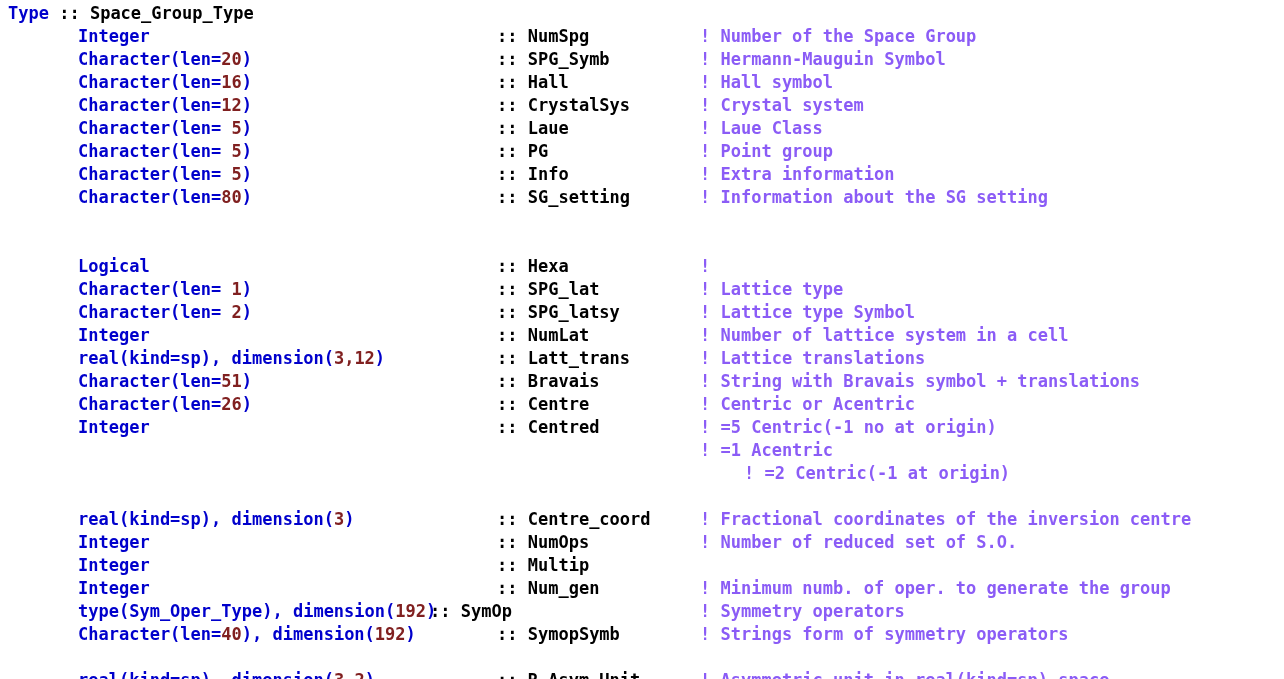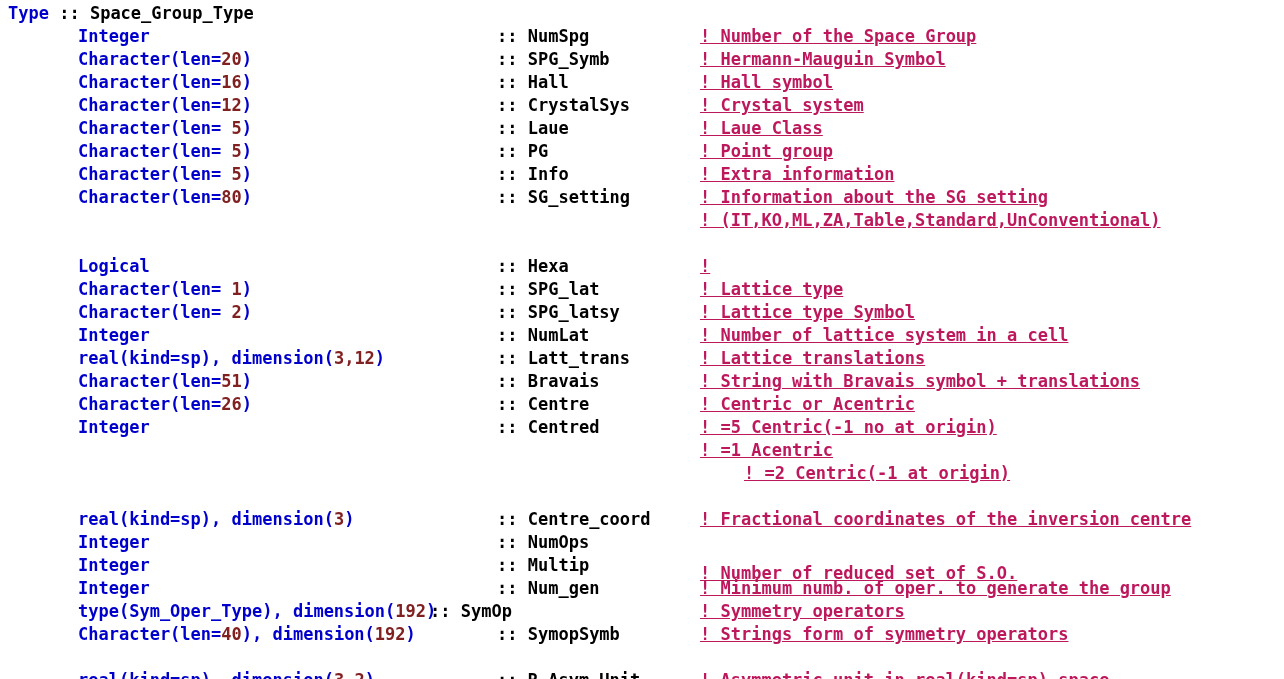--- a/index.html
+++ b/index.html
@@ -35,49 +35,48 @@
   
   .seg {
     position: absolute;
     top: 0;
     white-space: pre;
     font-family: "DejaVu Sans Mono", "Liberation Mono", monospace;
   }
   .tok-kw   { color: #0000CC; }
   .tok-num  { color: #802020; }
   .tok-id   { color: #000000; margin-top: 12px; }
-  .tok-com  { color: #be185d; text-decoration: underline; }
+  .tok-com  { color: #8b5cf6; }
   .tok-punc { color: #000000; }
 </style>
 </head>
 <body>
 
 <div id="code-listing">
     <div class="code-line" style="position: absolute; left: 0px; top: 2px; width: 1284px;"><span class="seg" style="left: 8px;"><span class="tok-kw">Type</span><span class="tok-punc"> :: </span><span class="tok-id">Space_Group_Type</span></span></div>
     <div class="code-line" style="position: absolute; left: 0px; top: 25px; width: 1284px;"><span class="seg" style="left: 78px;"><span class="tok-kw">Integer</span></span><span class="seg" style="left: 497px;"><span class="tok-punc">:: </span><span class="tok-id">NumSpg</span></span><span class="seg tok-com" style="left: 700px;">! Number of the Space Group</span></div>
     <div class="code-line" style="position: absolute; left: 0px; top: 48px; width: 1284px;"><span class="seg" style="left: 78px;"><span class="tok-kw">Character(len=</span><span class="tok-num">20</span><span class="tok-kw">)</span></span><span class="seg" style="left: 497px;"><span class="tok-punc">:: </span><span class="tok-id">SPG_Symb</span></span><span class="seg tok-com" style="left: 700px;">! Hermann-Mauguin Symbol</span></div>
     <div class="code-line" style="position: absolute; left: 0px; top: 71px; width: 1284px;"><span class="seg" style="left: 78px;"><span class="tok-kw">Character(len=</span><span class="tok-num">16</span><span class="tok-kw">)</span></span><span class="seg" style="left: 497px;"><span class="tok-punc">:: </span><span class="tok-id">Hall</span></span><span class="seg tok-com" style="left: 700px;">! Hall symbol</span></div>
     <div class="code-line" style="position: absolute; left: 0px; top: 94px; width: 1284px;"><span class="seg" style="left: 78px;"><span class="tok-kw">Character(len=</span><span class="tok-num">12</span><span class="tok-kw">)</span></span><span class="seg" style="left: 497px;"><span class="tok-punc">:: </span><span class="tok-id">CrystalSys</span></span><span class="seg tok-com" style="left: 700px;">! Crystal system</span></div>
     <div class="code-line" style="position: absolute; left: 0px; top: 117px; width: 1284px;"><span class="seg" style="left: 78px;"><span class="tok-kw">Character(len= </span><span class="tok-num">5</span><span class="tok-kw">)</span></span><span class="seg" style="left: 497px;"><span class="tok-punc">:: </span><span class="tok-id">Laue</span></span><span class="seg tok-com" style="left: 700px;">! Laue Class</span></div>
     <div class="code-line" style="position: absolute; left: 0px; top: 140px; width: 1284px;"><span class="seg" style="left: 78px;"><span class="tok-kw">Character(len= </span><span class="tok-num">5</span><span class="tok-kw">)</span></span><span class="seg" style="left: 497px;"><span class="tok-punc">:: </span><span class="tok-id">PG</span></span><span class="seg tok-com" style="left: 700px;">! Point group</span></div>
     <div class="code-line" style="position: absolute; left: 0px; top: 163px; width: 1284px;"><span class="seg" style="left: 78px;"><span class="tok-kw">Character(len= </span><span class="tok-num">5</span><span class="tok-kw">)</span></span><span class="seg" style="left: 497px;"><span class="tok-punc">:: </span><span class="tok-id">Info</span></span><span class="seg tok-com" style="left: 700px;">! Extra information</span></div>
     <div class="code-line" style="position: absolute; left: 0px; top: 186px; width: 1284px;"><span class="seg" style="left: 78px;"><span class="tok-kw">Character(len=</span><span class="tok-num">80</span><span class="tok-kw">)</span></span><span class="seg" style="left: 497px;"><span class="tok-punc">:: </span><span class="tok-id">SG_setting</span></span><span class="seg tok-com" style="left: 700px;">! Information about the SG setting</span></div>
-    <div class="code-line" style="position: absolute; left: 0px; top: 209px; width: 1284px;"><span class="seg tok-com" style="left: 700px;">! (IT,KO,ML,ZA,Table,Standard,UnConventional)</span></div>
     <div class="code-line" style="position: absolute; left: 0px; top: 232px; width: 1284px;"></div>
     <div class="code-line" style="position: absolute; left: 0px; top: 255px; width: 1284px;"><span class="seg" style="left: 78px;"><span class="tok-kw">Logical</span></span><span class="seg" style="left: 497px;"><span class="tok-punc">:: </span><span class="tok-id">Hexa</span></span><span class="seg tok-com" style="left: 700px;">!</span></div>
     <div class="code-line" style="position: absolute; left: 0px; top: 278px; width: 1284px;"><span class="seg" style="left: 78px;"><span class="tok-kw">Character(len= </span><span class="tok-num">1</span><span class="tok-kw">)</span></span><span class="seg" style="left: 497px;"><span class="tok-punc">:: </span><span class="tok-id">SPG_lat</span></span><span class="seg tok-com" style="left: 700px;">! Lattice type</span></div>
     <div class="code-line" style="position: absolute; left: 0px; top: 301px; width: 1284px;"><span class="seg" style="left: 78px;"><span class="tok-kw">Character(len= </span><span class="tok-num">2</span><span class="tok-kw">)</span></span><span class="seg" style="left: 497px;"><span class="tok-punc">:: </span><span class="tok-id">SPG_latsy</span></span><span class="seg tok-com" style="left: 700px;">! Lattice type Symbol</span></div>
     <div class="code-line" style="position: absolute; left: 0px; top: 324px; width: 1284px;"><span class="seg" style="left: 78px;"><span class="tok-kw">Integer</span></span><span class="seg" style="left: 497px;"><span class="tok-punc">:: </span><span class="tok-id">NumLat</span></span><span class="seg tok-com" style="left: 700px;">! Number of lattice system in a cell</span></div>
     <div class="code-line" style="position: absolute; left: 0px; top: 347px; width: 1284px;"><span class="seg" style="left: 78px;"><span class="tok-kw">real(kind=sp), dimension(</span><span class="tok-num">3</span><span class="tok-num">,</span><span class="tok-num">12</span><span class="tok-kw">)</span></span><span class="seg" style="left: 497px;"><span class="tok-punc">:: </span><span class="tok-id">Latt_trans</span></span><span class="seg tok-com" style="left: 700px;">! Lattice translations</span></div>
     <div class="code-line" style="position: absolute; left: 0px; top: 370px; width: 1284px;"><span class="seg" style="left: 78px;"><span class="tok-kw">Character(len=</span><span class="tok-num">51</span><span class="tok-kw">)</span></span><span class="seg" style="left: 497px;"><span class="tok-punc">:: </span><span class="tok-id">Bravais</span></span><span class="seg tok-com" style="left: 700px;">! String with Bravais symbol + translations</span></div>
     <div class="code-line" style="position: absolute; left: 0px; top: 393px; width: 1284px;"><span class="seg" style="left: 78px;"><span class="tok-kw">Character(len=</span><span class="tok-num">26</span><span class="tok-kw">)</span></span><span class="seg" style="left: 497px;"><span class="tok-punc">:: </span><span class="tok-id">Centre</span></span><span class="seg tok-com" style="left: 700px;">! Centric or Acentric</span></div>
     <div class="code-line" style="position: absolute; left: 0px; top: 416px; width: 1284px;"><span class="seg" style="left: 78px;"><span class="tok-kw">Integer</span></span><span class="seg" style="left: 497px;"><span class="tok-punc">:: </span><span class="tok-id">Centred</span></span><span class="seg tok-com" style="left: 700px;">! =5 Centric(-1 no at origin)</span></div>
     <div class="code-line" style="position: absolute; left: 0px; top: 439px; width: 1196px;"><span class="seg tok-com" style="left: 700px;">! =1 Acentric</span></div>
     <div class="code-line" style="position: absolute; left: 0px; top: 462px; width: 1284px;"><span class="seg tok-com" style="left: 700px; margin-left: 44px;">! =2 Centric(-1 at origin)</span></div>
     <div class="code-line" style="position: absolute; left: 0px; top: 485px; width: 1284px;"></div>
     <div class="code-line" style="position: absolute; left: 0px; top: 508px; width: 1284px;"><span class="seg" style="left: 78px;"><span class="tok-kw">real(kind=sp), dimension(</span><span class="tok-num">3</span><span class="tok-kw">)</span></span><span class="seg" style="left: 497px;"><span class="tok-punc">:: </span><span class="tok-id">Centre_coord</span></span><span class="seg tok-com" style="left: 700px;">! Fractional coordinates of the inversion centre</span></div>
-    <div class="code-line" style="position: absolute; left: 0px; top: 531px; width: 1284px;"><span class="seg" style="left: 78px;"><span class="tok-kw">Integer</span></span><span class="seg" style="left: 497px;"><span class="tok-punc">:: </span><span class="tok-id">NumOps</span></span><span class="seg tok-com" style="left: 700px; margin-top: 31px;">! Number of reduced set of S.O.</span></div>
+    <div class="code-line" style="position: absolute; left: 0px; top: 531px; width: 1284px;"><span class="seg" style="left: 78px;"><span class="tok-kw">Integer</span></span><span class="seg" style="left: 497px;"><span class="tok-punc">:: </span><span class="tok-id">NumOps</span></span><span class="seg tok-com" style="left: 700px;">! Number of reduced set of S.O.</span></div>
     <div class="code-line" style="position: absolute; left: 0px; top: 554px; width: 1284px;"><span class="seg" style="left: 78px;"><span class="tok-kw">Integer</span></span><span class="seg" style="left: 497px;"><span class="tok-punc">:: </span><span class="tok-id">Multip</span></span></div>
     <div class="code-line" style="position: absolute; left: 0px; top: 577px; width: 1284px;"><span class="seg" style="left: 78px;"><span class="tok-kw">Integer</span></span><span class="seg" style="left: 497px;"><span class="tok-punc">:: </span><span class="tok-id">Num_gen</span></span><span class="seg tok-com" style="left: 700px;">! Minimum numb. of oper. to generate the group</span></div>
     <div class="code-line" style="position: absolute; left: 0px; top: 600px; width: 1284px;"><span class="seg" style="left: 78px;"><span class="tok-kw">type(Sym_Oper_Type), dimension(</span><span class="tok-num">192</span><span class="tok-kw">)</span></span><span class="seg" style="left: 430.1px;"><span class="tok-punc">:: </span><span class="tok-id">SymOp</span></span><span class="seg tok-com" style="left: 700px;">! Symmetry operators</span></div>
     <div class="code-line" style="position: absolute; left: 0px; top: 623px; width: 1284px;"><span class="seg" style="left: 78px;"><span class="tok-kw">Character(len=</span><span class="tok-num">40</span><span class="tok-kw">), dimension(</span><span class="tok-num">192</span><span class="tok-kw">)</span></span><span class="seg" style="left: 497px;"><span class="tok-punc">:: </span><span class="tok-id">SymopSymb</span></span><span class="seg tok-com" style="left: 700px;">! Strings form of symmetry operators</span></div>
     <div class="code-line" style="position: absolute; left: 0px; top: 669px; width: 1284px;"><span class="seg" style="left: 78px;"><span class="tok-kw">real(kind=sp), dimension(</span><span class="tok-num">3</span><span class="tok-num">,</span><span class="tok-num">2</span><span class="tok-kw">)</span></span><span class="seg" style="left: 497px;"><span class="tok-punc">:: </span><span class="tok-id">R_Asym_Unit</span></span><span class="seg tok-com" style="left: 700px;">! Asymmetric unit in real(kind=sp) space</span></div>
   </div>
 
 </body></html>

